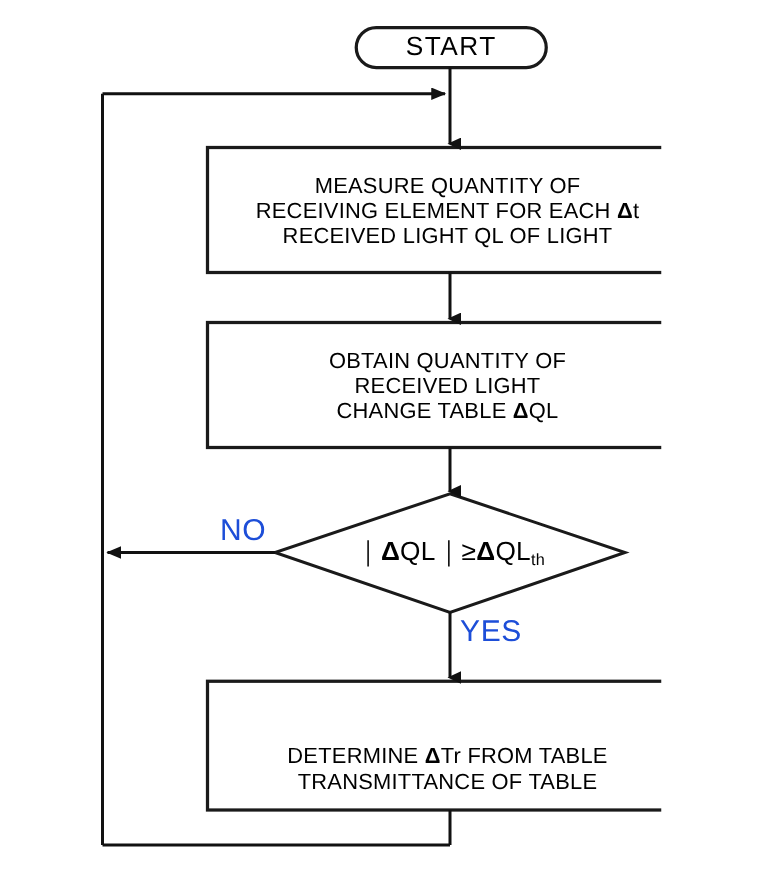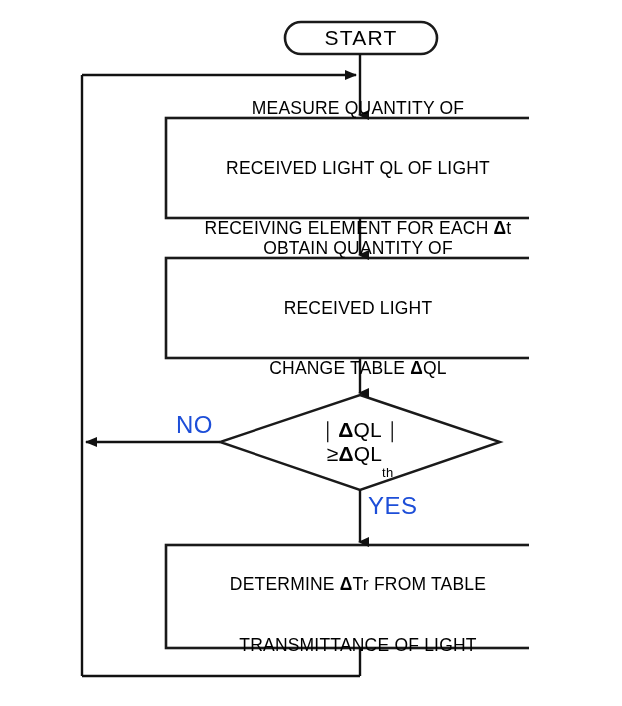--- a/index.html
+++ b/index.html
@@ -43,43 +43,42 @@
     justify-content: center;
     font-size: 21px;
     letter-spacing: 1.2px;
   }
   .proc-label {
     font-size: 17.5px;
     display: flex;
     flex-direction: column;
     align-items: center;
     justify-content: center;
-    gap: 40px;
   }
   #box1-label { left: 166px; top: 118px; width: 384px; height: 100px; }
   #box2-label { left: 166px; top: 258px; width: 384px; height: 100px; }
   #box4-label { left: 166px; top: 563px; width: 384px; height: 103px; }
   #diamond-label {
     left: 230px;
     top: 398px;
     width: 260px;
     height: 88px;
     font-size: 21px;
     display: flex;
-    flex-direction: column;
+    flex-direction: row;
     align-items: center;
     justify-content: center;
     line-height: 1.12;
   }
   .bold-sym { font-weight: bold; }
   .sub {
     font-size: 13px;
     vertical-align: baseline;
     position: relative;
-    top: 16px;
+    top: 4px;
   }
   .branch-label {
     position: absolute;
     font-size: 24px;
     color: #1d4ed8;
     letter-spacing: 0.5px;
     white-space: pre;
   }
   #no-label { left: 176px; top: 411px; }
   #yes-label { left: 368px; top: 492px; }
@@ -129,36 +128,36 @@
 
     <line x1="360" y1="648" x2="360" y2="676" stroke="#111111" stroke-width="2.4"></line>
 
     <line x1="360" y1="676" x2="82" y2="676" stroke="#111111" stroke-width="2.4"></line>
   </svg>
 
   <div class="node-text" id="start-label">START</div>
 
   <div class="node-text proc-label" id="box1-label">
     <span class="dim-line">MEASURE QUANTITY OF</span>
+    <span class="dim-line"><span>RECEIVING ELEMENT FOR EACH </span><span class="bold-sym">Δ</span><span>t</span></span>
     <span class="dim-line">RECEIVED LIGHT QL OF LIGHT</span>
-    <span class="dim-line"><span>RECEIVING ELEMENT FOR EACH </span><span class="bold-sym">Δ</span><span>t</span></span>
   </div>
 
   <div class="node-text proc-label" id="box2-label">
     <span class="dim-line">OBTAIN QUANTITY OF</span>
     <span class="dim-line">RECEIVED LIGHT</span>
     <span class="dim-line"><span>CHANGE TABLE </span><span class="bold-sym">Δ</span><span>QL</span></span>
   </div>
 
   <div class="node-text" id="diamond-label">
     <span class="dim-line"><span>｜</span><span class="bold-sym">Δ</span><span>QL</span><span>｜</span></span>
     <span class="dim-line"><span>≥</span><span class="bold-sym">Δ</span><span>QL</span><span class="sub">th</span></span>
   </div>
 
   <div class="node-text proc-label" id="box4-label">
     <span class="dim-line"><span>DETERMINE </span><span class="bold-sym">Δ</span><span>Tr FROM TABLE</span></span>
-    <span class="dim-line">TRANSMITTANCE OF LIGHT</span>
+    <span class="dim-line">TRANSMITTANCE OF TABLE</span>
   </div>
 
   <div class="branch-label" id="no-label">NO</div>
   <div class="branch-label" id="yes-label">YES</div>
 
 </div>
 
 </body></html>

